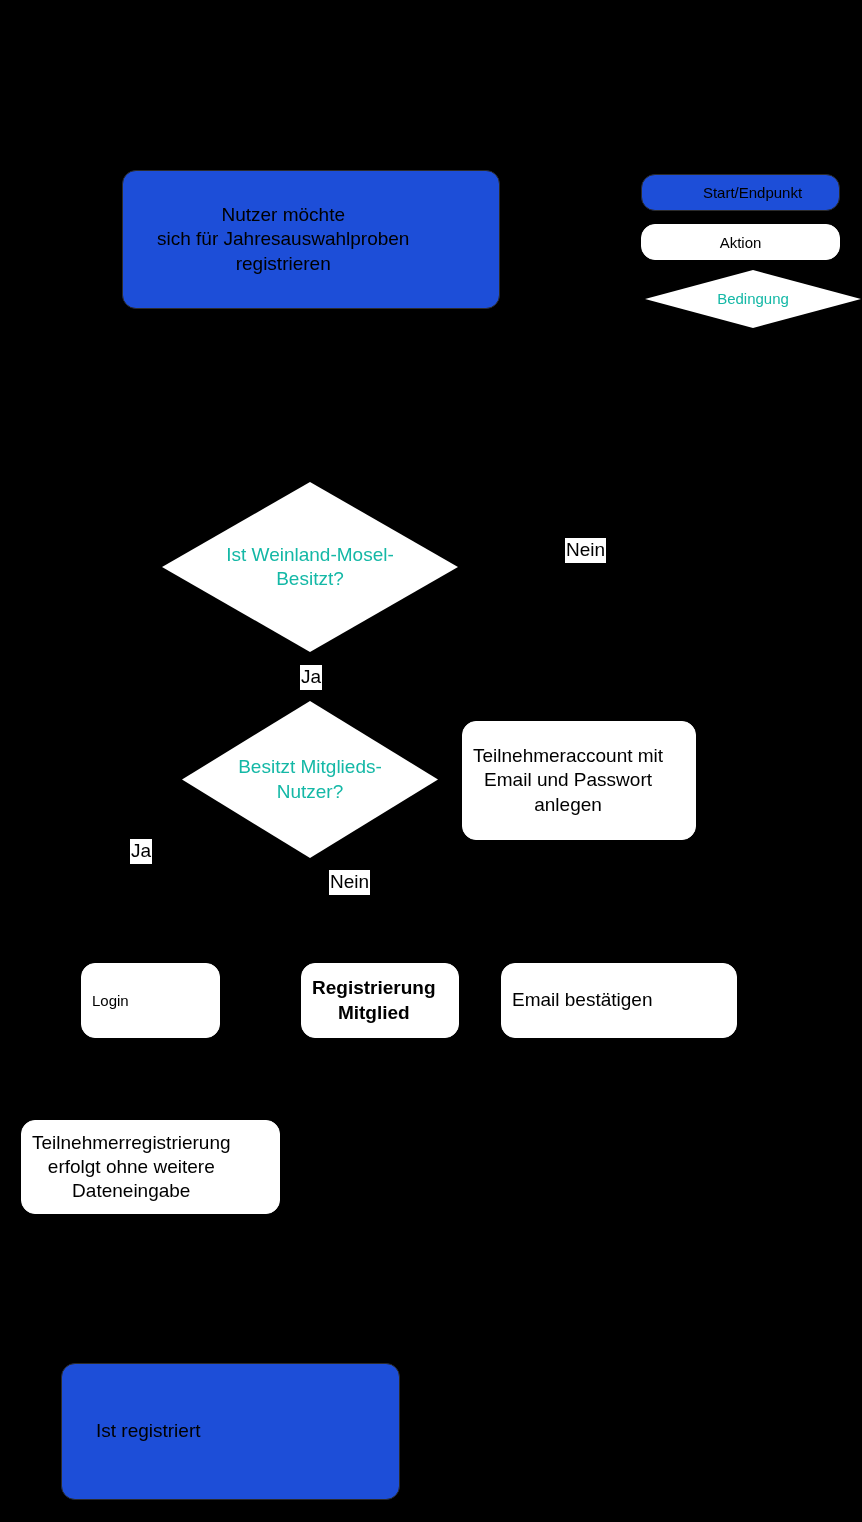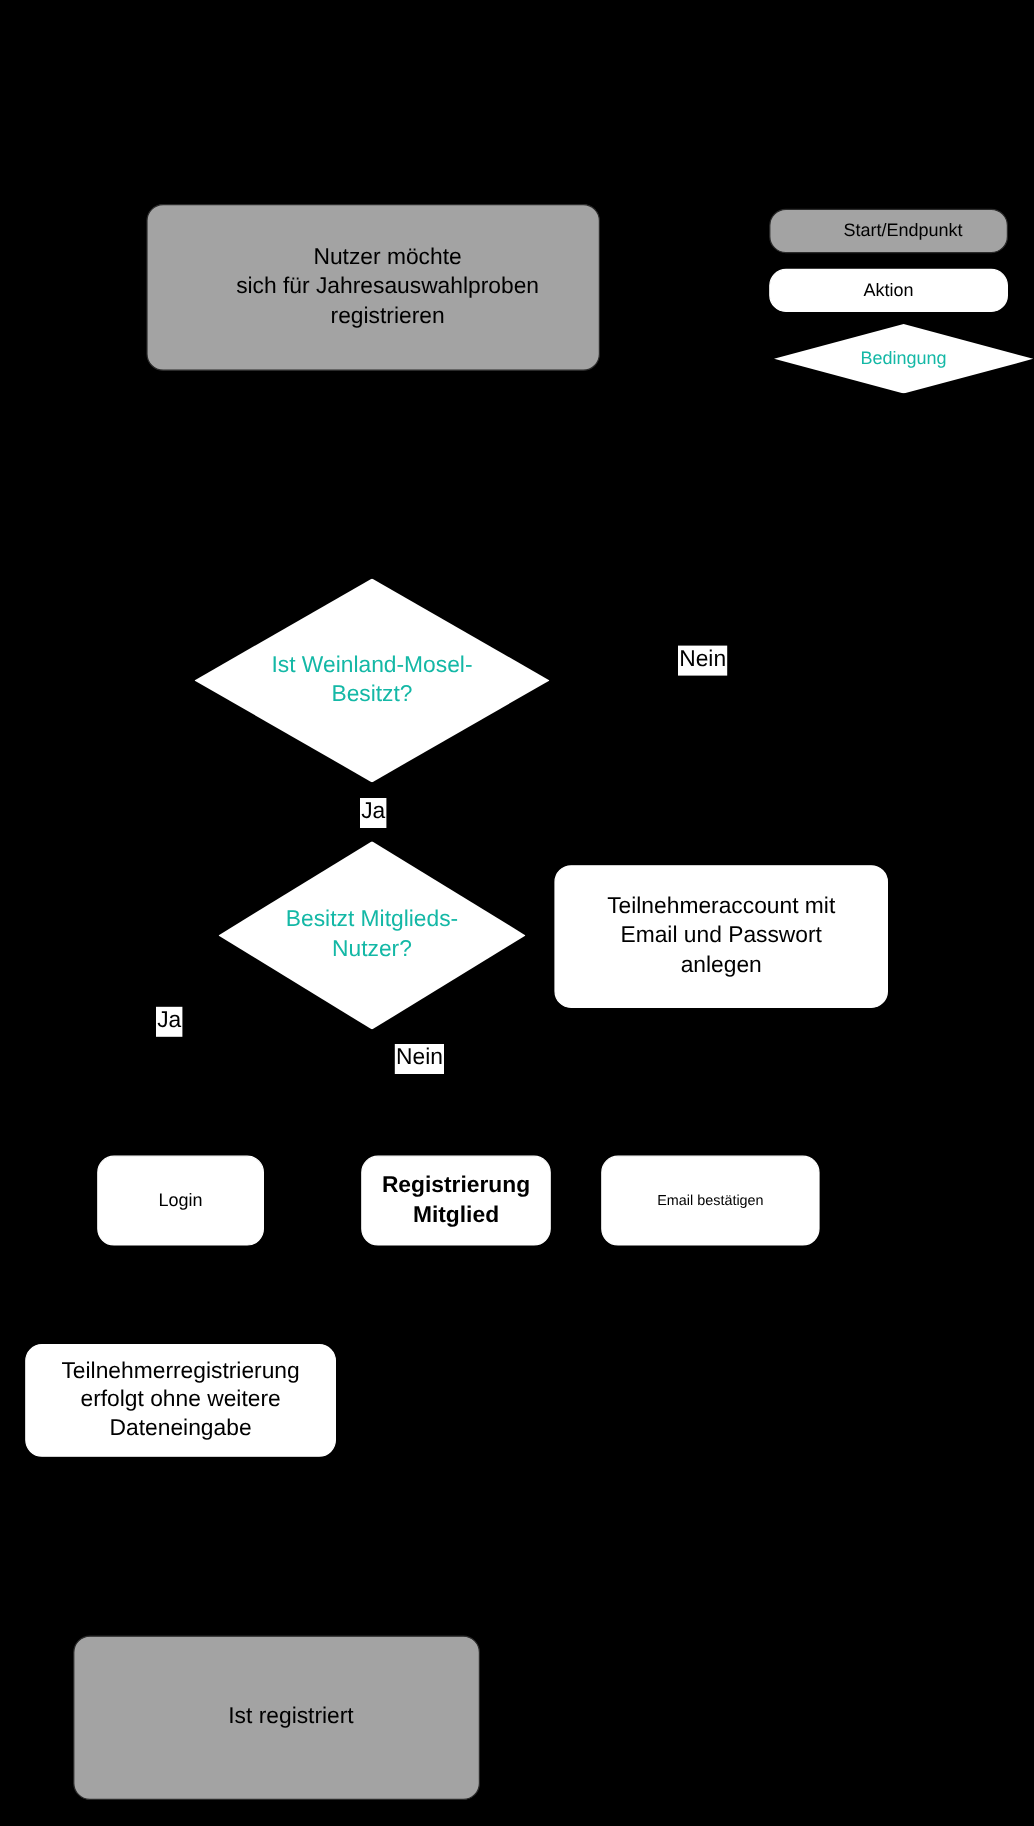--- a/index.html
+++ b/index.html
@@ -17,28 +17,28 @@
     font-family: "Liberation Sans", sans-serif;
     -webkit-font-smoothing: antialiased;
   }
 
   
   .node {
     position: absolute;
     box-sizing: border-box;
     display: flex;
     align-items: center;
-    justify-content: center;
+    justify-content: flex-start;
     text-align: center;
     color: #000000;
     line-height: 1.28;
   }
 
   .terminator {           
-    background: #a3a3a3;
+    background: #1d4ed8;
     border: 1.5px solid #2b2b2b;
     border-radius: 14px;
     box-shadow: 2px 2px 2px rgba(0,0,0,0.65);
     padding-left: 24px;
   }
 
   .action {               
     background: #ffffff;
     border: 1px solid #ffffff;
     border-radius: 14px;
@@ -156,36 +156,36 @@
   </div>
 
   <div class="edge-label" style="left:130px; top:839px; font-size:19px;">
     <span>Ja</span>
   </div>
 
   <div class="edge-label" style="left:329px; top:870px; font-size:19px;">
     <span>Nein</span>
   </div>
 
-  <div class="node action" style="left:462px; top:721px; width:278px; height:119px; font-size:19px;">
+  <div class="node action" style="left:462px; top:721px; width:234px; height:119px; font-size:19px;">
     <span class="node-label">Teilnehmeraccount mit
 Email und Passwort
 anlegen</span>
   </div>
 
   <div class="node action" style="left:81px; top:963px; width:139px; height:75px; font-size:15px;">
     <span class="node-label">Login</span>
   </div>
 
   <div class="node action" style="left:301px; top:963px; width:158px; height:75px; font-size:19px;font-weight:bold;">
     <span class="node-label">Registrierung
 Mitglied</span>
   </div>
 
-  <div class="node action" style="left:501px; top:963px; width:182px; height:75px; font-size:12px;">
+  <div class="node action" style="left:501px; top:963px; width:236px; height:75px; font-size:19px;">
     <span class="node-label">Email bestätigen</span>
   </div>
 
   <div class="node action" style="left:21px; top:1120px; width:259px; height:94px; font-size:19px;">
     <span class="node-label">Teilnehmerregistrierung
 erfolgt ohne weitere
 Dateneingabe</span>
   </div>
 
 

